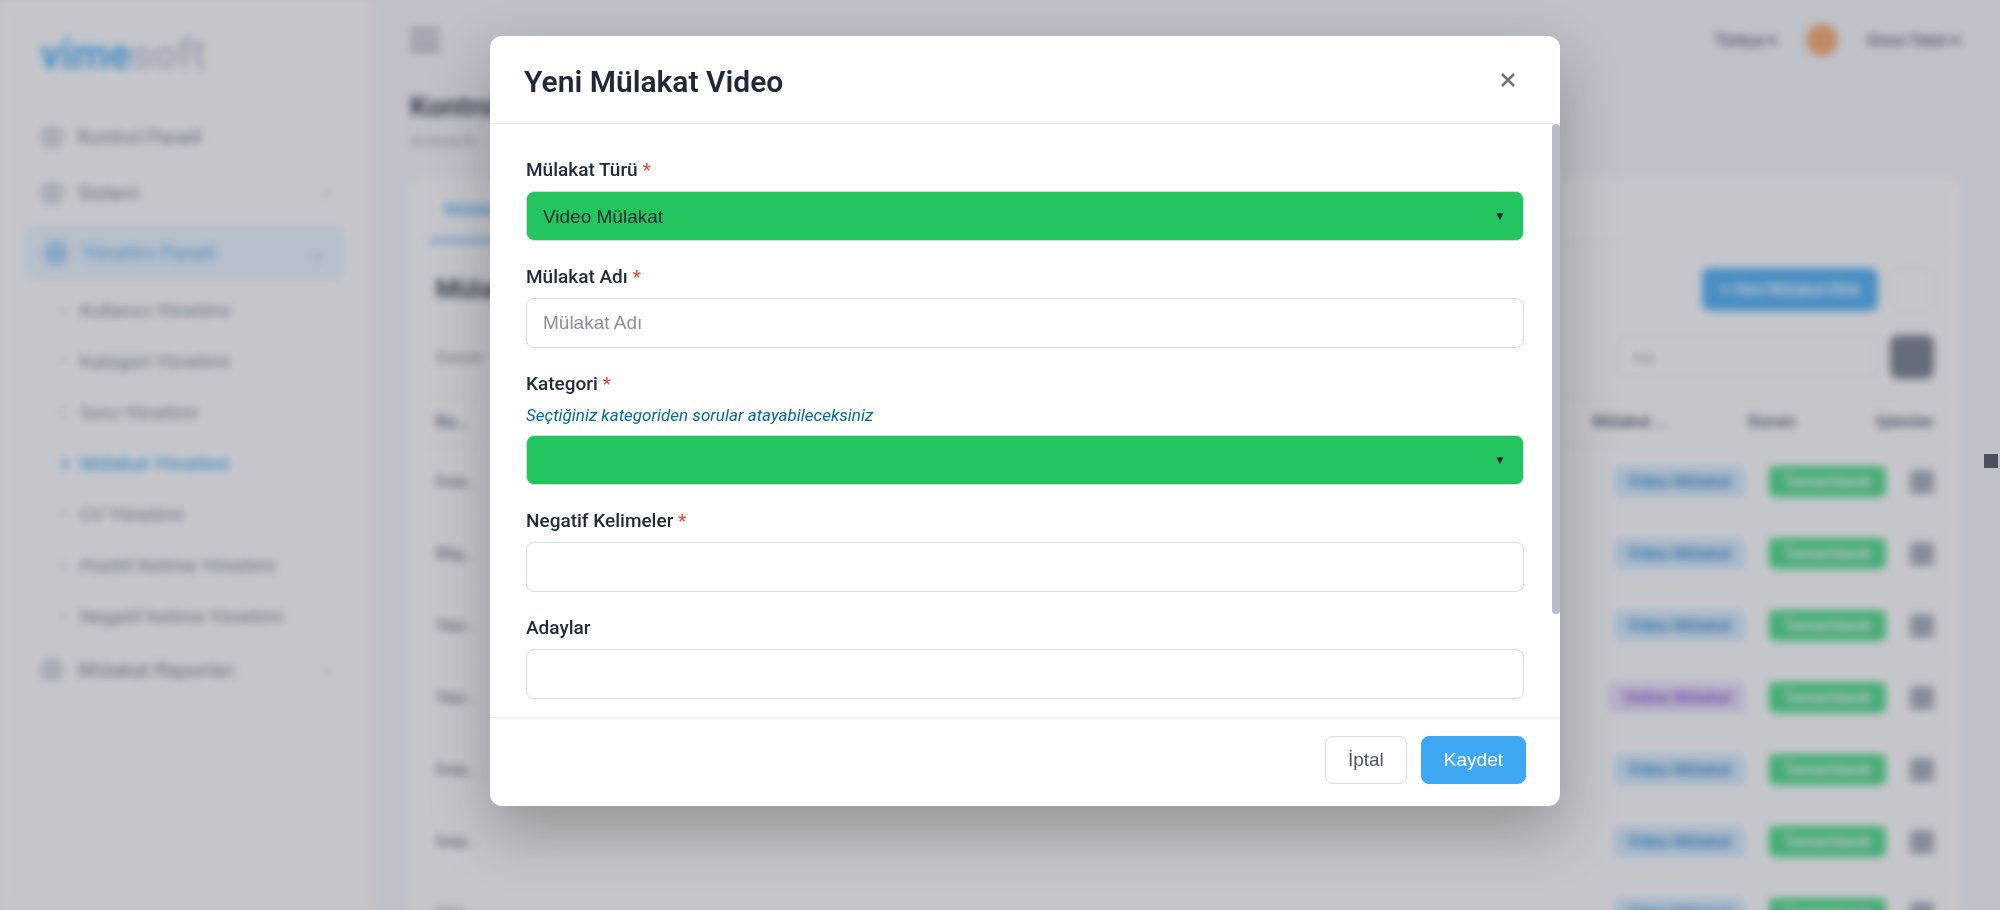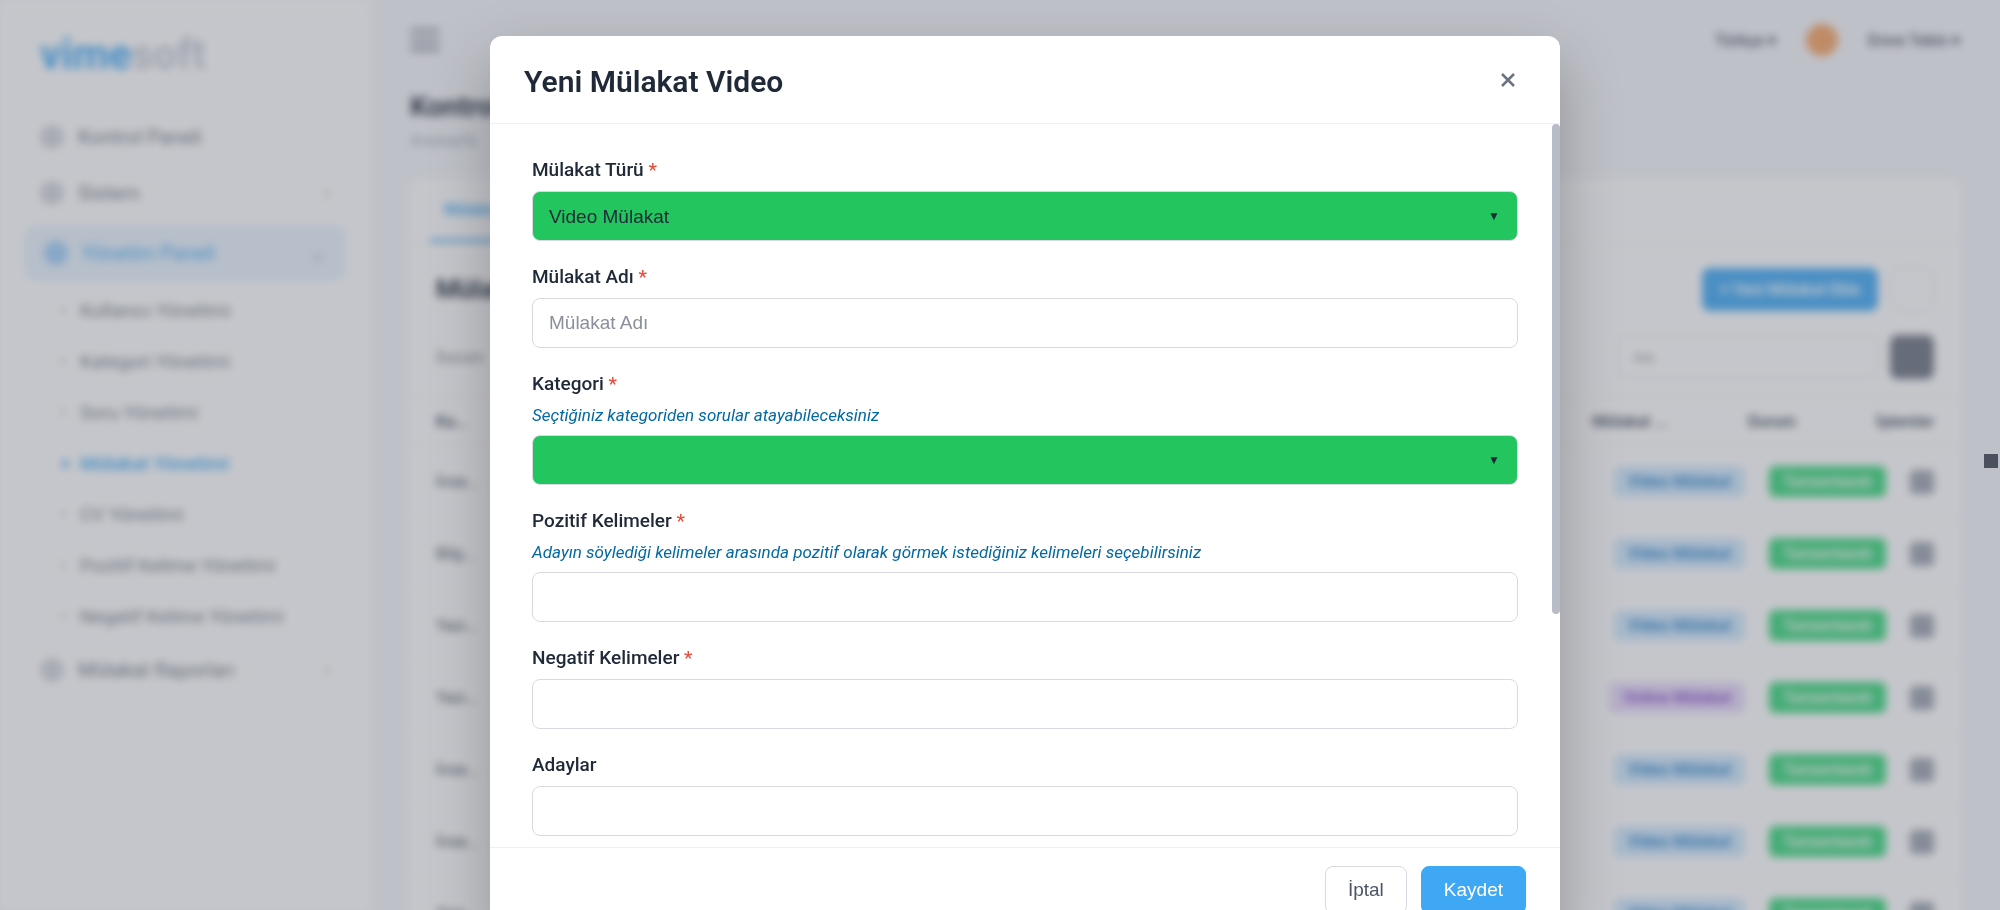--- a/index.html
+++ b/index.html
@@ -56,21 +56,21 @@
 
 .modal-backdrop { position: absolute; inset: 0; background: rgba(30,35,50,0.25); }
 .modal { position: absolute; left: 490px; top: 36px; width: 1070px; background: #fff; border-radius: 12px; box-shadow: 0 25px 60px rgba(0,0,0,0.25); display: flex; flex-direction: column; max-height: 900px; }
 .modal-header { display: flex; align-items: center; justify-content: space-between; padding: 26px 34px 22px; border-bottom: 1px solid #eef0f4; }
 .modal-title { font-size: 30px; font-weight: 600; color: #1f2937; }
 .close-btn { background: none; border: none; cursor: pointer; color: #6b7280; padding: 6px; }
 .close-btn svg { width: 24px; height: 24px; }
 .modal-body { padding: 10px 34px 10px; overflow-y: auto; flex: 1; position: relative; }
 .modal-body::-webkit-scrollbar { width: 10px; }
 .modal-body::-webkit-scrollbar-thumb { background: #c5c9d6; border-radius: 5px; }
-.form-group { margin: 24px 8px 8px; }
+.form-group { margin: 24px 2px 8px; }
 .form-label { font-size: 19px; color: #1f2937; font-weight: 500; display: block; margin-bottom: 10px; }
 .req { color: #e74c3c; }
 .form-help { color: #0369a1; font-style: italic; font-size: 17px; margin-bottom: 10px; display: block; }
 .form-control { width: 100%; height: 50px; border: 1px solid #d7dae3; border-radius: 8px; padding: 0 16px; font-size: 19px; color: #1f2937; background: #fff; }
 .form-control::placeholder { color: #8a8f9c; }
 .form-select { appearance: none; background: #22c55e; position: relative; }
 .select-wrap { position: relative; }
 .select-wrap::after { content: "▼"; position: absolute; right: 18px; top: 50%; transform: translateY(-50%); font-size: 12px; color: #1f2937; pointer-events: none; }
 .modal-footer { display: flex; justify-content: flex-end; gap: 14px; padding: 18px 34px 22px; border-top: 1px solid #eef0f4; }
 .btn { padding: 12px 22px; border-radius: 8px; font-size: 19px; cursor: pointer; font-weight: 500; }
@@ -253,25 +253,20 @@
     </div>
 
     <div class="form-group">
       <label class="form-label"><span>Kategori</span> <span class="req">*</span></label>
       <span class="form-help">Seçtiğiniz kategoriden sorular atayabileceksiniz</span>
       <div class="select-wrap">
         <select class="form-control form-select"><option></option></select>
       </div>
     </div>
 
-    <div class="form-group">
-      <label class="form-label"><span>Pozitif Kelimeler</span> <span class="req">*</span></label>
-      <span class="form-help">Adayın söylediği kelimeler arasında pozitif olarak görmek istediğiniz kelimeleri seçebilirsiniz</span>
-      <input class="form-control" style="">
-    </div>
 
     <div class="form-group">
       <label class="form-label"><span>Negatif Kelimeler</span> <span class="req">*</span></label>
       <input class="form-control" style="">
     </div>
 
     <div class="form-group">
       <label class="form-label">Adaylar</label>
       <input class="form-control" style="">
     </div>

